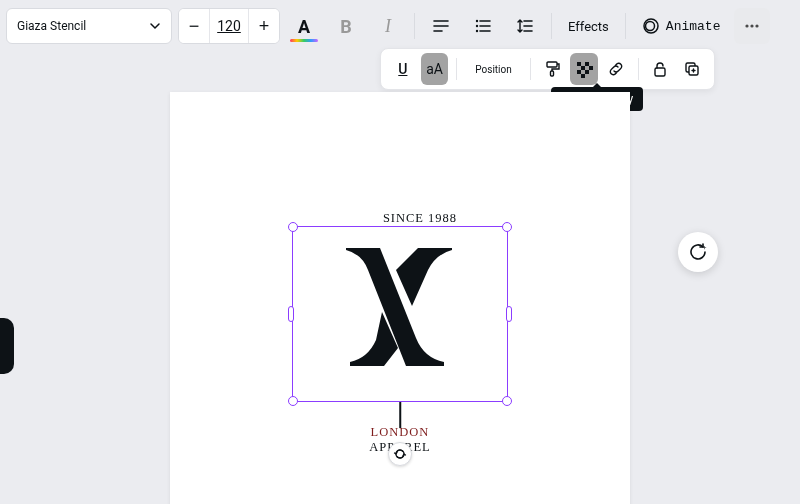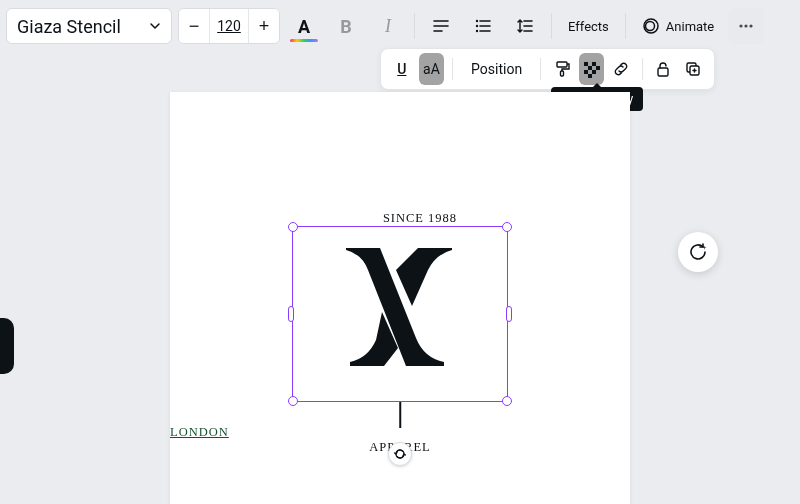--- a/index.html
+++ b/index.html
@@ -1,63 +1,63 @@
 <!DOCTYPE html>
 <html><head>
 <meta charset="utf-8">
 <style>
   * { box-sizing: border-box; margin: 0; padding: 0; }
   body { font-family: -apple-system, BlinkMacSystemFont, "Segoe UI", Roboto, sans-serif; background: #ebecf0; width: 800px; height: 504px; overflow: hidden; position: relative; }
 
   
   .toolbar { position: absolute; top: 6px; left: 6px; right: 6px; height: 40px; display: flex; align-items: center; gap: 6px; }
-  .font-select { background: #fff; border: 1px solid #d9dbe0; border-radius: 6px; height: 36px; width: 166px; display: flex; align-items: center; padding: 0 10px; justify-content: space-between; font-size: 18px; color: #0d1216; }
+  .font-select { background: #fff; border: 1px solid #d9dbe0; border-radius: 6px; height: 36px; width: 166px; display: flex; align-items: center; padding: 0 10px; justify-content: space-between; font-size: 12px; color: #0d1216; }
   .font-select .chev { width: 12px; height: 12px; }
   .size-group { display: flex; align-items: center; height: 36px; background: #fff; border: 1px solid #d9dbe0; border-radius: 6px; overflow: hidden; }
   .size-btn { width: 30px; height: 34px; border: none; background: #fff; font-size: 18px; color: #0d1216; cursor: pointer; display:flex; align-items:center; justify-content:center; }
   .size-val { width: 40px; text-align: center; font-size: 14px; color: #0d1216; border-left: 1px solid #e5e6ea; border-right: 1px solid #e5e6ea; height: 100%; display:flex; align-items:center; justify-content:center;text-decoration:underline; }
 
   .icon-btn { width: 36px; height: 36px; border-radius: 6px; display: flex; align-items: center; justify-content: center; cursor: pointer; color: #0d1216; font-size: 15px; }
   .divider { width: 1px; height: 26px; background: #d9dbe0; margin: 0 2px; }
 
   .text-color { position: relative; font-weight: bold; font-size: 18px; }
   .text-color .bar { position: absolute; bottom: 2px; left: 4px; right: 4px; height: 3px; background: linear-gradient(90deg,#ff3366,#ffcc00,#33cc66,#3399ff,#cc66ff); border-radius: 2px; }
 
   .bold { font-weight: bold; font-size: 18px; color: #999; }
   .italic { font-style: italic; font-family: serif; font-size: 18px; color: #999; }
 
   .tool-label { font-size: 13px; color: #0d1216; padding: 0 8px; height: 36px; display:flex; align-items:center; border-radius:6px; cursor:pointer; }
 
-  .animate-btn { display: flex; align-items:center; gap:6px; }
+  .animate-btn { display: flex; align-items:center; gap:6px;font-family:Liberation Mono, monospace; }
 
   .more-btn { background: #e9eaed; }
 
   
   .sub-toolbar { position: absolute; top: 48px; left: 380px; width: 335px; height: 42px; background: #fff; border: 1px solid #e3e4e8; border-radius: 8px; display:flex; align-items:center; padding: 0 8px; gap: 4px; box-shadow: 0 2px 6px rgba(0,0,0,0.06); }
   .sub-toolbar .sub-btn { width: 32px; height: 32px; border-radius: 6px; display:flex; align-items:center; justify-content:center; cursor:pointer; color:#0d1216; font-size:14px; }
   .sub-toolbar .sub-btn.active { background: #a3a3a3; }
   .sub-toolbar .sub-divider { width:1px; height:22px; background: #e3e4e8; margin: 0 4px; }
-  .sub-toolbar .position-btn { font-size: 14px; padding: 0 10px; }
+  .sub-toolbar .position-btn { font-size: 10px; padding: 0 10px; }
 
   .tooltip { position: absolute; top: 87px; left: 551px; background: #0d1216; color: #fff; font-size: 12px; padding: 5px 10px; border-radius: 4px; }
   .tooltip:before { content:""; position:absolute; top:-4px; left:50%; transform:translateX(-50%); border-left:5px solid transparent; border-right:5px solid transparent; border-bottom:5px solid #0d1216; }
 
   
   .canvas-wrap { position: absolute; top: 52px; left: 0; right: 0; bottom: 0; display:flex; justify-content:center; padding-top: 40px; }
   .page { width: 460px; height: 420px; background: #fff; box-shadow: 0 1px 4px rgba(0,0,0,0.08); position: relative; }
 
   .sel-box { position: absolute; top: 134px; left: 122px; width: 216px; height: 176px; border: 1.5px solid #8b3dff; }
   .handle { width: 10px; height: 10px; background: #fff; border: 1.5px solid #8b3dff; border-radius: 50%; position: absolute; }
   .h-tl { top:-5px; left:-5px; } .h-tr { top:-5px; right:-5px; }
   .h-bl { bottom:-5px; left:-5px; } .h-br { bottom:-5px; right:-5px; }
   .h-ml { top:50%; left:-5px; transform:translateY(-50%); width:6px; height:16px; border-radius:3px; }
   .h-mr { top:50%; right:-5px; transform:translateY(-50%); width:6px; height:16px; border-radius:3px; }
 
   .since-txt { position:absolute; top: 119px; left: 0; right:0; text-align:center; font-size: 12.5px; letter-spacing: 1px; color:#0d1216; font-family: Georgia, serif; margin-left: 40px; }
-  .london-txt { position:absolute; top: 333px; left:0; right:0; text-align:left; font-size:12.5px; letter-spacing:1px; color:#14532d; font-family: Georgia, serif; text-decoration: underline; }
+  .london-txt { position:absolute; top: 333px; left:0; right:0; text-align:center; font-size:12.5px; letter-spacing:1px; color:#7f1d1d; font-family: Georgia, serif; }
   .apparel-txt { position:absolute; top: 348px; left:0; right:0; text-align:center; font-size:12.5px; letter-spacing:1px; color:#0d1216; font-family: Georgia, serif; }
 
   .x-mark { position:absolute; top: 148px; left: 0; right:0; display:flex; justify-content:center; }
   .x-mark svg { width: 120px; height: 130px; }
 
   .stem { position:absolute; top: 310px; left:50%; transform:translateX(-50%); width:1.5px; height:26px; background:#0d1216; }
 
   .rotate-handle { position:absolute; top: 350px; left:50%; transform:translateX(-50%); width:24px; height:24px; background:#fff; border:1px solid #d9dbe0; border-radius:50%; display:flex; align-items:center; justify-content:center; box-shadow:0 1px 3px rgba(0,0,0,0.15); }
 
   .float-btn { position:absolute; top:232px; right:82px; width:40px; height:40px; background:#fff; border-radius:50%; box-shadow:0 2px 8px rgba(0,0,0,0.15); display:flex; align-items:center; justify-content:center; cursor:pointer; }

